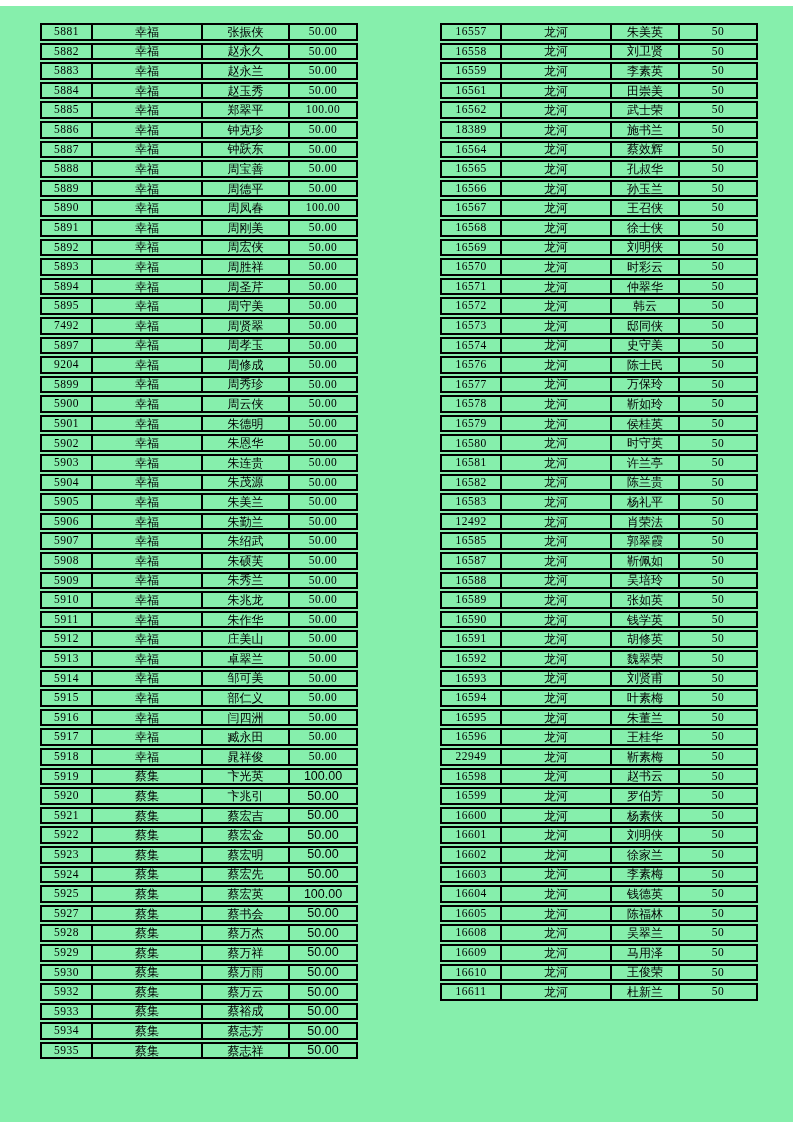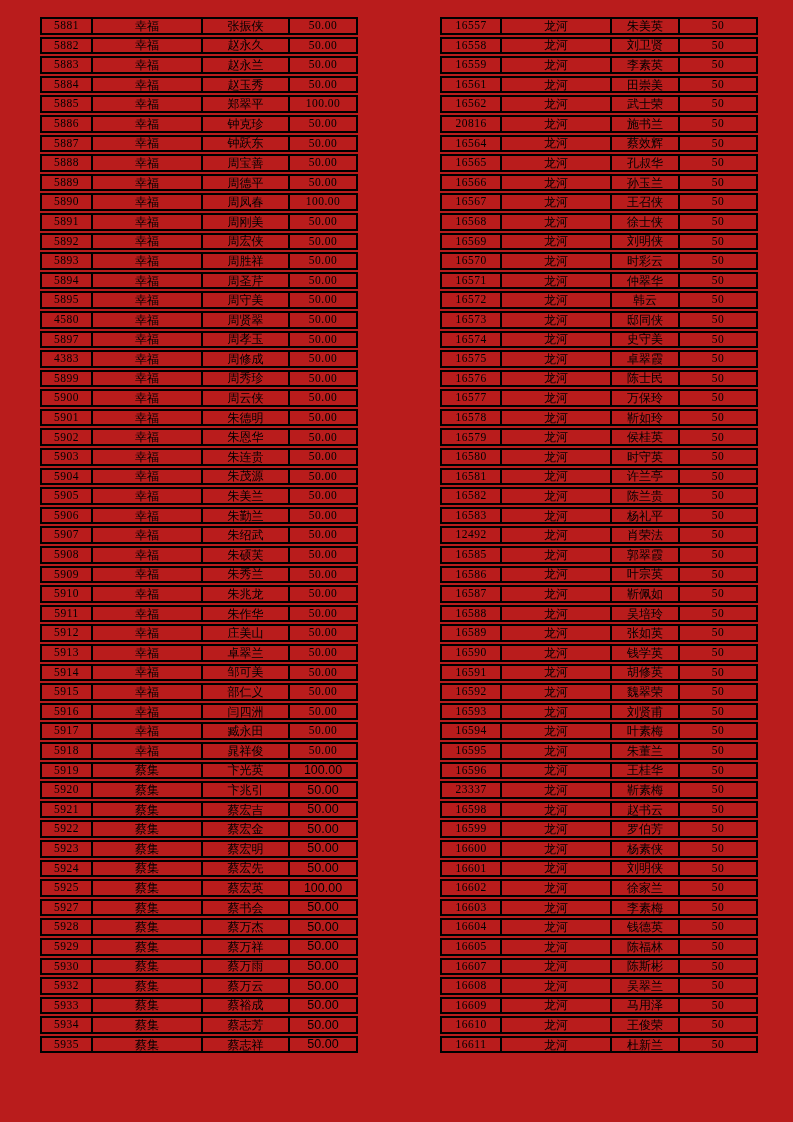--- a/index.html
+++ b/index.html
@@ -3,21 +3,21 @@
 <meta charset="utf-8">
 <style>
   html, body { margin: 0; padding: 0; }
   body {
     width: 793px; height: 1122px;
     background: #ffffff;
     position: relative;
     font-family: "Liberation Serif", "DejaVu Serif", serif;
     color: #000;
   }
-  .sheet { position: absolute; inset: 0; background: #b91c1c; }
+  .sheet { position: absolute; inset: 0; background: #86efac; margin-top: 6px; }
   table.roster {
     position: absolute;
     top: 15px;
     border-collapse: separate;
     border-spacing: 0 2px;
     table-layout: fixed;
   }
   #table-left  { left: 40px;  width: 318px; }
   #table-right { left: 440px; width: 318px; }
 
@@ -148,33 +148,33 @@
           <td class="c-person">周圣芹</td>
           <td class="c-amount">50.00</td>
         </tr>
         <tr>
           <td class="c-serial">5895</td>
           <td class="c-group">幸福</td>
           <td class="c-person">周守美</td>
           <td class="c-amount">50.00</td>
         </tr>
         <tr>
-          <td class="c-serial">4580</td>
+          <td class="c-serial">7492</td>
           <td class="c-group">幸福</td>
           <td class="c-person">周贤翠</td>
           <td class="c-amount">50.00</td>
         </tr>
         <tr>
           <td class="c-serial">5897</td>
           <td class="c-group">幸福</td>
           <td class="c-person">周孝玉</td>
           <td class="c-amount">50.00</td>
         </tr>
         <tr>
-          <td class="c-serial">4383</td>
+          <td class="c-serial">9204</td>
           <td class="c-group">幸福</td>
           <td class="c-person">周修成</td>
           <td class="c-amount">50.00</td>
         </tr>
         <tr>
           <td class="c-serial">5899</td>
           <td class="c-group">幸福</td>
           <td class="c-person">周秀珍</td>
           <td class="c-amount">50.00</td>
         </tr>
@@ -417,21 +417,21 @@
           <td class="c-person">田崇美</td>
           <td class="c-amount">50</td>
         </tr>
         <tr>
           <td class="c-serial">16562</td>
           <td class="c-group">龙河</td>
           <td class="c-person">武士荣</td>
           <td class="c-amount">50</td>
         </tr>
         <tr>
-          <td class="c-serial">20816</td>
+          <td class="c-serial">18389</td>
           <td class="c-group">龙河</td>
           <td class="c-person">施书兰</td>
           <td class="c-amount">50</td>
         </tr>
         <tr>
           <td class="c-serial">16564</td>
           <td class="c-group">龙河</td>
           <td class="c-person">蔡效辉</td>
           <td class="c-amount">50</td>
         </tr>
@@ -489,26 +489,20 @@
           <td class="c-person">邸同侠</td>
           <td class="c-amount">50</td>
         </tr>
         <tr>
           <td class="c-serial">16574</td>
           <td class="c-group">龙河</td>
           <td class="c-person">史守美</td>
           <td class="c-amount">50</td>
         </tr>
         <tr>
-          <td class="c-serial">16575</td>
-          <td class="c-group">龙河</td>
-          <td class="c-person">卓翠霞</td>
-          <td class="c-amount">50</td>
-        </tr>
-        <tr>
           <td class="c-serial">16576</td>
           <td class="c-group">龙河</td>
           <td class="c-person">陈士民</td>
           <td class="c-amount">50</td>
         </tr>
         <tr>
           <td class="c-serial">16577</td>
           <td class="c-group">龙河</td>
           <td class="c-person">万保玲</td>
           <td class="c-amount">50</td>
@@ -555,26 +549,20 @@
           <td class="c-person">肖荣法</td>
           <td class="c-amount">50</td>
         </tr>
         <tr>
           <td class="c-serial">16585</td>
           <td class="c-group">龙河</td>
           <td class="c-person">郭翠霞</td>
           <td class="c-amount">50</td>
         </tr>
         <tr>
-          <td class="c-serial">16586</td>
-          <td class="c-group">龙河</td>
-          <td class="c-person">叶宗英</td>
-          <td class="c-amount">50</td>
-        </tr>
-        <tr>
           <td class="c-serial">16587</td>
           <td class="c-group">龙河</td>
           <td class="c-person">靳佩如</td>
           <td class="c-amount">50</td>
         </tr>
         <tr>
           <td class="c-serial">16588</td>
           <td class="c-group">龙河</td>
           <td class="c-person">吴培玲</td>
           <td class="c-amount">50</td>
@@ -621,21 +609,21 @@
           <td class="c-person">朱董兰</td>
           <td class="c-amount">50</td>
         </tr>
         <tr>
           <td class="c-serial">16596</td>
           <td class="c-group">龙河</td>
           <td class="c-person">王桂华</td>
           <td class="c-amount">50</td>
         </tr>
         <tr>
-          <td class="c-serial">23337</td>
+          <td class="c-serial">22949</td>
           <td class="c-group">龙河</td>
           <td class="c-person">靳素梅</td>
           <td class="c-amount">50</td>
         </tr>
         <tr>
           <td class="c-serial">16598</td>
           <td class="c-group">龙河</td>
           <td class="c-person">赵书云</td>
           <td class="c-amount">50</td>
         </tr>
@@ -672,26 +660,20 @@
         <tr>
           <td class="c-serial">16604</td>
           <td class="c-group">龙河</td>
           <td class="c-person">钱德英</td>
           <td class="c-amount">50</td>
         </tr>
         <tr>
           <td class="c-serial">16605</td>
           <td class="c-group">龙河</td>
           <td class="c-person">陈福林</td>
-          <td class="c-amount">50</td>
-        </tr>
-        <tr>
-          <td class="c-serial">16607</td>
-          <td class="c-group">龙河</td>
-          <td class="c-person">陈斯彬</td>
           <td class="c-amount">50</td>
         </tr>
         <tr>
           <td class="c-serial">16608</td>
           <td class="c-group">龙河</td>
           <td class="c-person">吴翠兰</td>
           <td class="c-amount">50</td>
         </tr>
         <tr>
           <td class="c-serial">16609</td>

